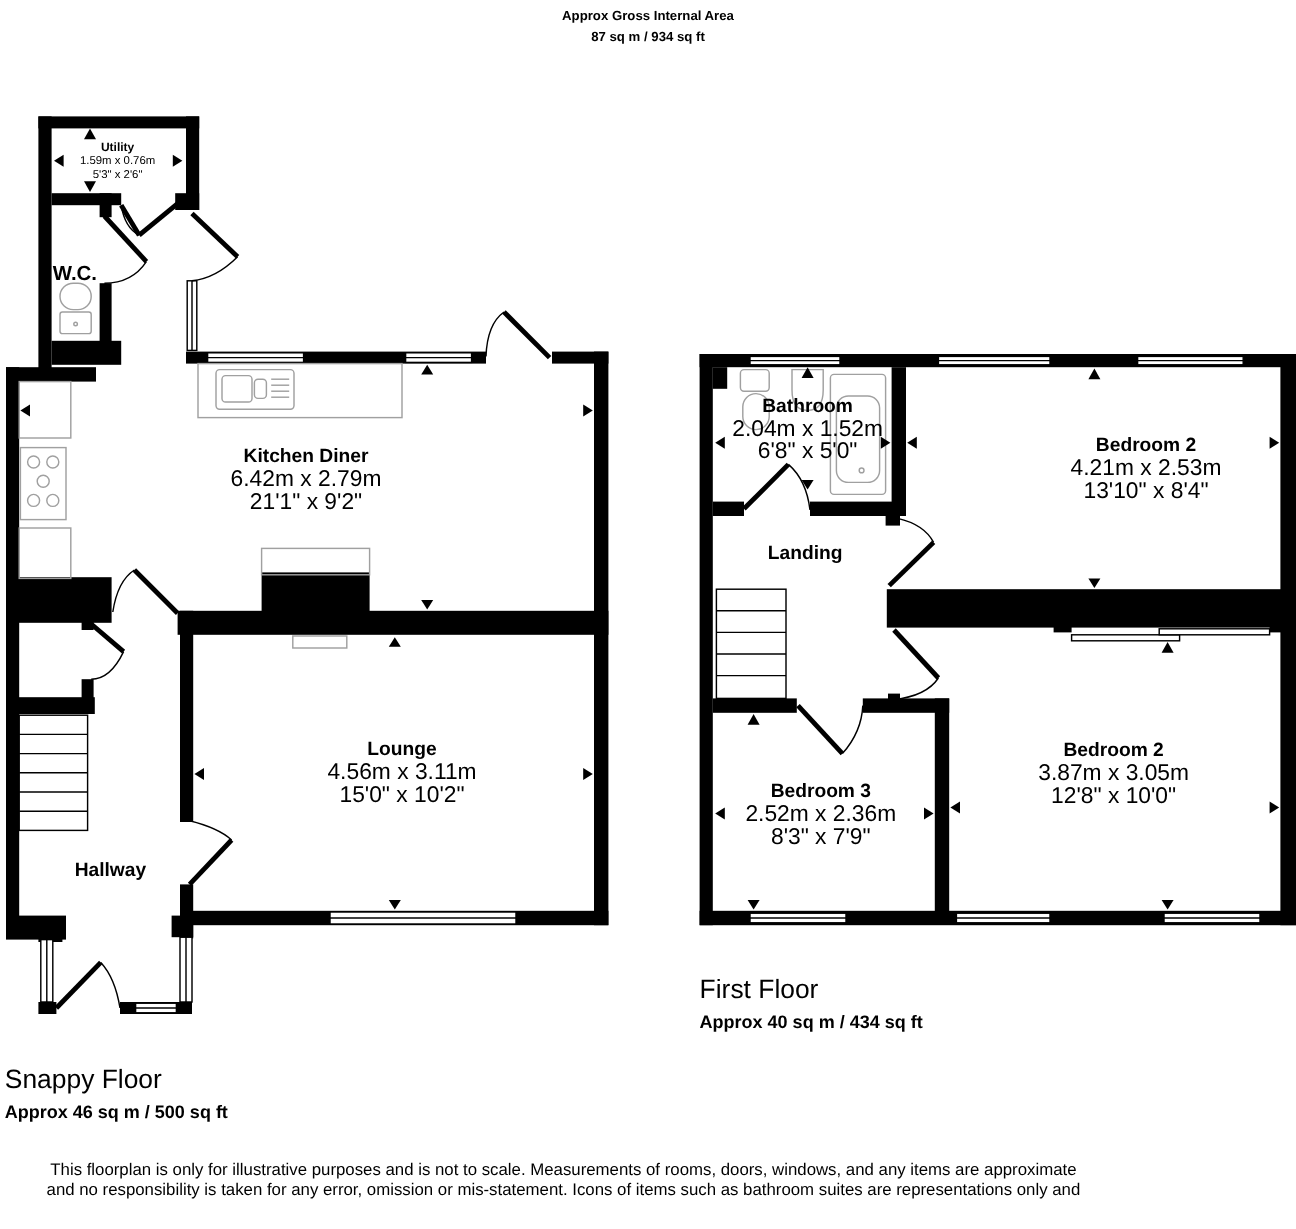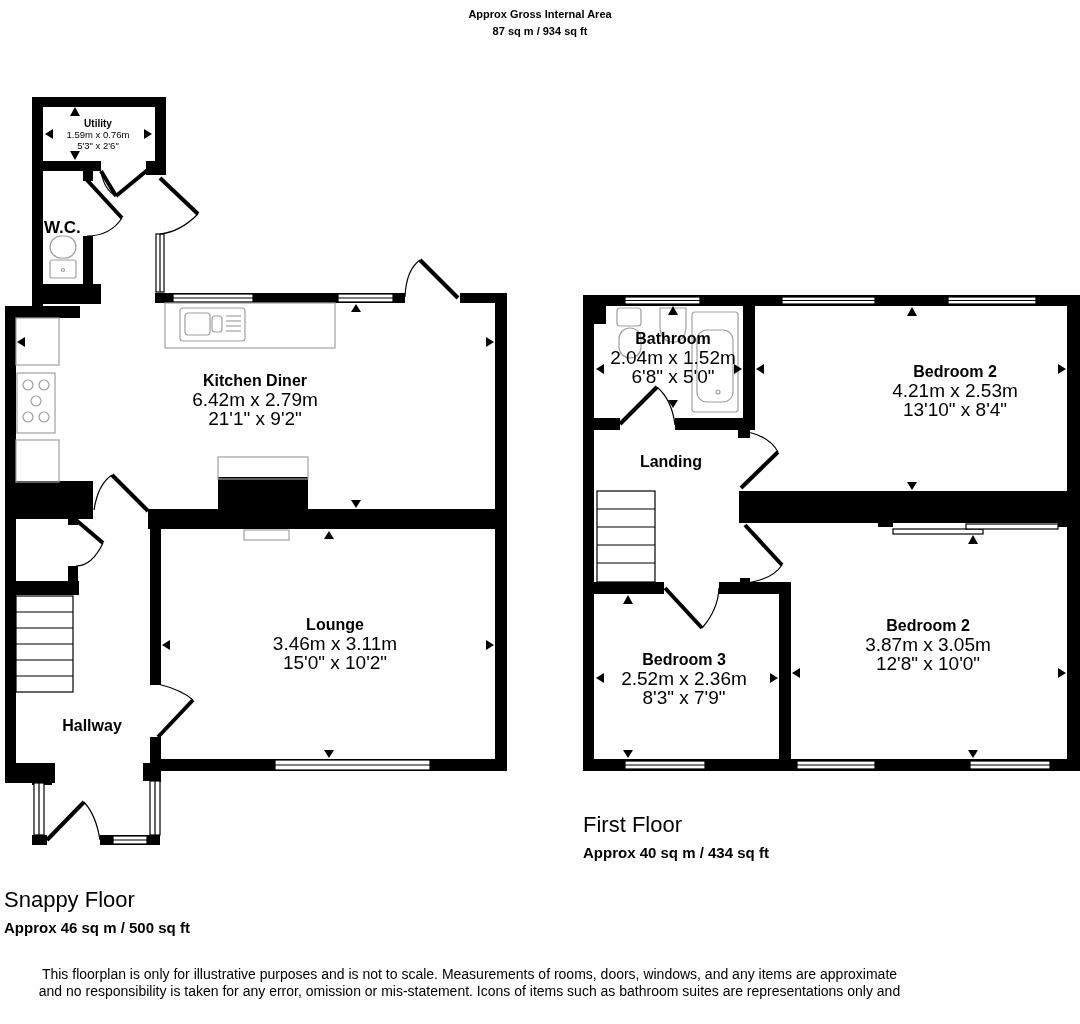--- a/index.html
+++ b/index.html
@@ -257,21 +257,21 @@
   <span class="ft">5'3" x 2'6"</span>
 </div>
 <div class="wc-label" style="left:44px; top:218px;">W.C.</div>
 <div class="room-label" style="left:255px; top:371px;">
   <span class="name">Kitchen Diner</span>
   <span class="m">6.42m x 2.79m</span>
   <span class="ft">21'1" x 9'2"</span>
 </div>
 <div class="room-label" style="left:335px; top:615px;">
   <span class="name">Lounge</span>
-  <span class="m">3.46m x 3.11m</span>
+  <span class="m">4.56m x 3.11m</span>
   <span class="ft">15'0" x 10'2"</span>
 </div>
 <div class="room-label" style="left:92px; top:716px;">
   <span class="name">Hallway</span>
 </div>
 
 <div class="room-label" style="left:673px; top:329px;">
   <span class="name">Bathroom</span>
   <span class="m">2.04m x 1.52m</span>
   <span class="ft">6'8" x 5'0"</span>

